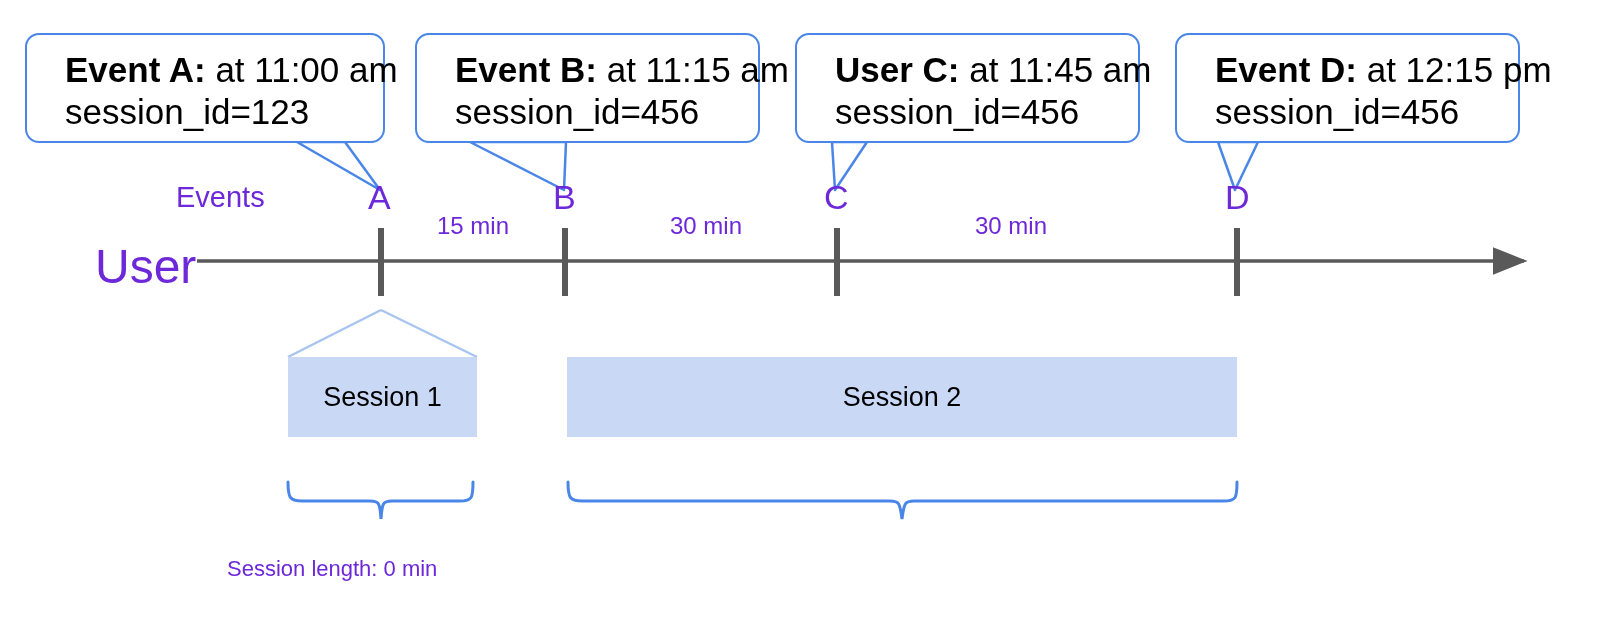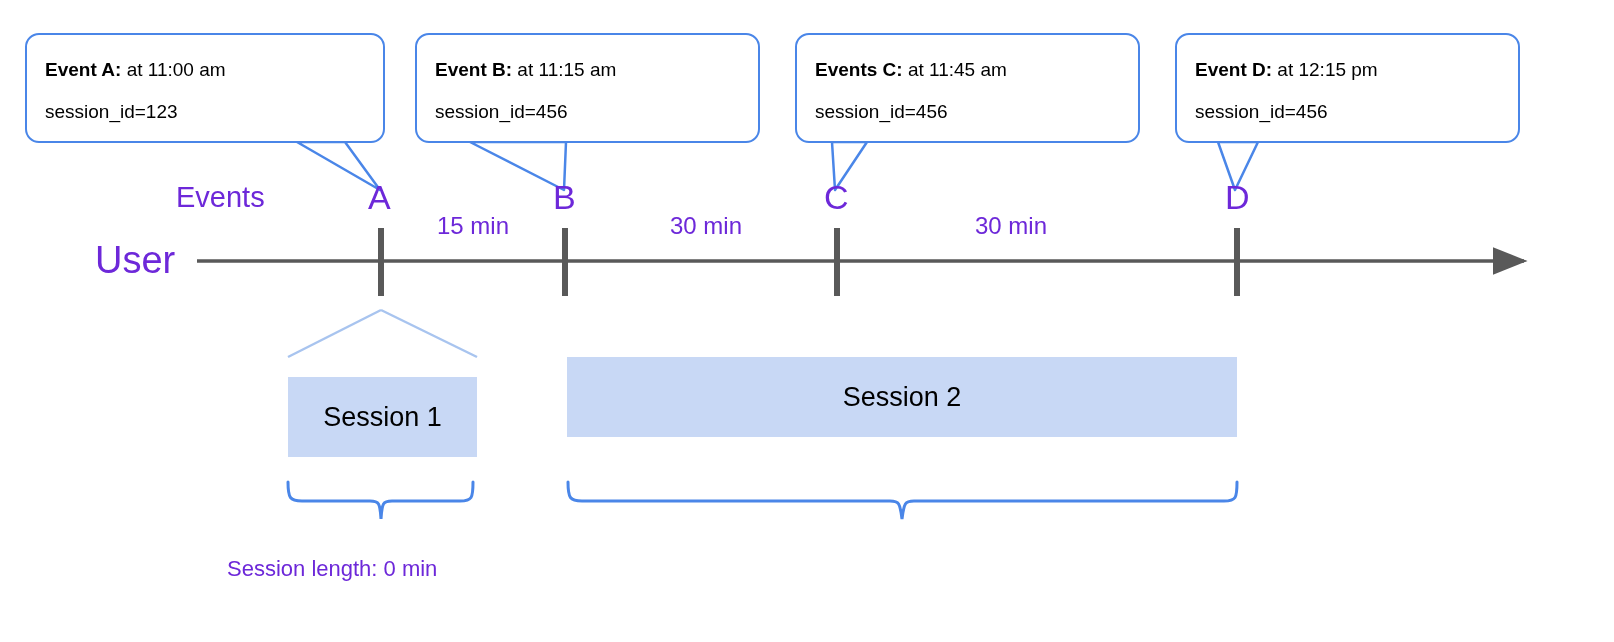--- a/index.html
+++ b/index.html
@@ -30,38 +30,39 @@
   .callout {
     position: absolute;
     box-sizing: border-box;
     border: 2px solid #4a86e8;
     border-radius: 14px;
     background: #ffffff;
     padding: 14px 18px 0 18px;
     z-index: 5;
   }
   .callout-line {
-    font-size: 19px;
+    font-size: 35px;
     line-height: 42px;
     color: #000000;
     white-space: nowrap;
+    margin-left: 20px;
   }
   .callout-line .lead {
     font-weight: bold;
   }
 
   
   .lbl {
     position: absolute;
     color: #6d28d9;
     white-space: nowrap;
     z-index: 4;
   }
   .lbl-events  { font-size: 29px; }
-  .lbl-user    { font-size: 38px; text-align: center; }
+  .lbl-user    { font-size: 48px; text-align: center; }
   .evt-letter  { font-size: 34px; }
   .gap-label   { font-size: 24px; }
   .bar-label   { font-size: 27px; }
   .len-label   { font-size: 22px; }
 
   
   .sess-bar {
     position: absolute;
     background: #c8d8f5;
     z-index: 3;
@@ -127,21 +128,21 @@
 
   <div class="callout" style="left:415px; top:33px; width:345px; height:110px;">
     <div class="callout-line">
       <span class="lead">Event B:</span><span> at 11:15 am</span>
     </div>
     <div class="callout-line">session_id=456</div>
   </div>
 
   <div class="callout" style="left:795px; top:33px; width:345px; height:110px;">
     <div class="callout-line">
-      <span class="lead">Events C:</span><span> at 11:45 am</span>
+      <span class="lead">User C:</span><span> at 11:45 am</span>
     </div>
     <div class="callout-line">session_id=456</div>
   </div>
 
   <div class="callout" style="left:1175px; top:33px; width:345px; height:110px;">
     <div class="callout-line">
       <span class="lead">Event D:</span><span> at 12:15 pm</span>
     </div>
     <div class="callout-line">session_id=456</div>
   </div>
@@ -151,21 +152,21 @@
 
   <div class="lbl evt-letter" style="left:368px; top:178px;">A</div>
   <div class="lbl evt-letter" style="left:553px; top:178px;">B</div>
   <div class="lbl evt-letter" style="left:824px; top:178px;">C</div>
   <div class="lbl evt-letter" style="left:1225px; top:178px;">D</div>
 
   <div class="lbl gap-label" style="left:437px; top:212px;">15 min</div>
   <div class="lbl gap-label" style="left:670px; top:212px;">30 min</div>
   <div class="lbl gap-label" style="left:975px; top:212px;">30 min</div>
 
-  <div class="sess-bar" style="left:288px; top:357px; width:189px; height:80px;margin-top:20px;">
+  <div class="sess-bar" style="left:288px; top:357px; width:189px; height:80px;">
     <span class="bar-label">Session 1</span>
   </div>
   <div class="sess-bar" style="left:567px; top:357px; width:670px; height:80px;">
     <span class="bar-label">Session 2</span>
   </div>
 
   <div class="lbl len-label" style="left:227px; top:556px;">Session length: 0 min</div>
 
 </div>
 

